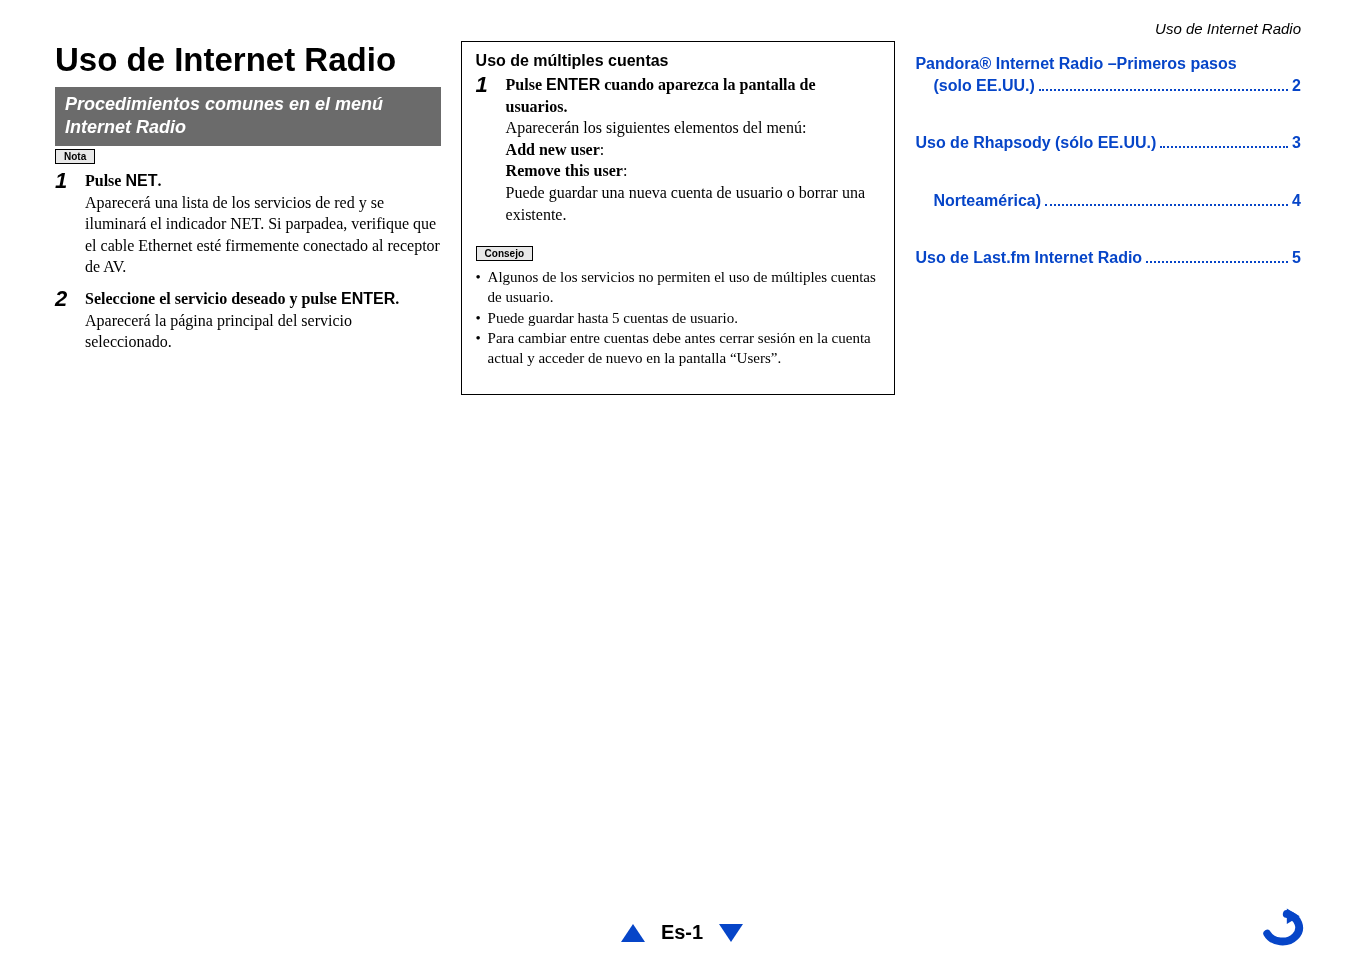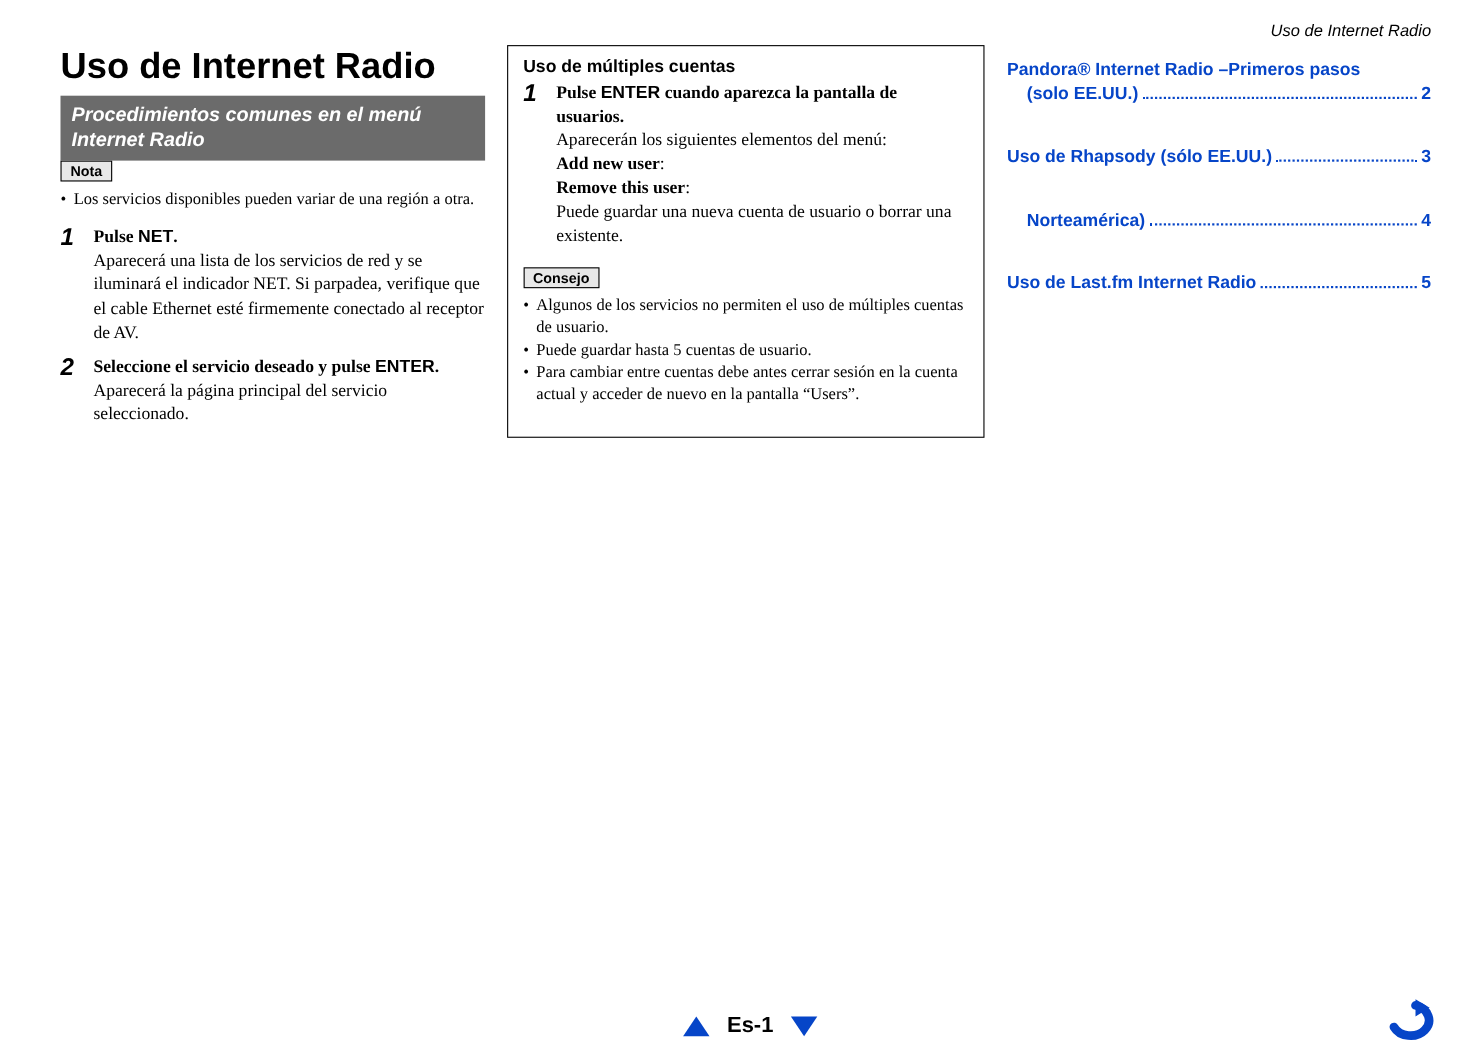--- a/index.html
+++ b/index.html
@@ -52,21 +52,21 @@
     font-size: 18px;
     padding: 6px 10px 8px 10px;
     line-height: 1.25;
   }
   .tag-box {
     display: inline-block;
     border: 1px solid #000;
     background: #e8e8e8;
     font-family: Arial, Helvetica, sans-serif;
     font-weight: bold;
-    font-size: 13px;
+    font-size: 10px;
     padding: 1px 8px;
     margin-bottom: 6px;
   }
   .bullet-list {
     margin: 0 0 14px 0;
     padding: 0;
     list-style: none;
     font-size: 15px;
     line-height: 1.35;
   }
@@ -183,23 +183,20 @@
   <div class="header-right">Uso de Internet Radio</div>
 
   <div class="columns">
 
     <div class="col">
       <h1 class="main-title">Uso de Internet Radio</h1>
 
       <div class="section-bar">Procedimientos comunes en el menú Internet Radio</div>
 
       <div class="tag-box">Nota</div>
-      <ul class="bullet-list">
-        <li>Los servicios disponibles pueden variar de una región a otra.</li>
-      </ul>
 
       <div class="step">
         <div class="step-num">1</div>
         <div class="step-body">
           <span class="lead">
             <span>Pulse </span><span class="sans">NET</span><span>.</span>
           </span><br>
           <span>Aparecerá una lista de los servicios de red y se iluminará el indicador NET. Si parpadea, verifique que el cable Ethernet esté firmemente conectado al receptor de AV.</span>
         </div>
       </div>

